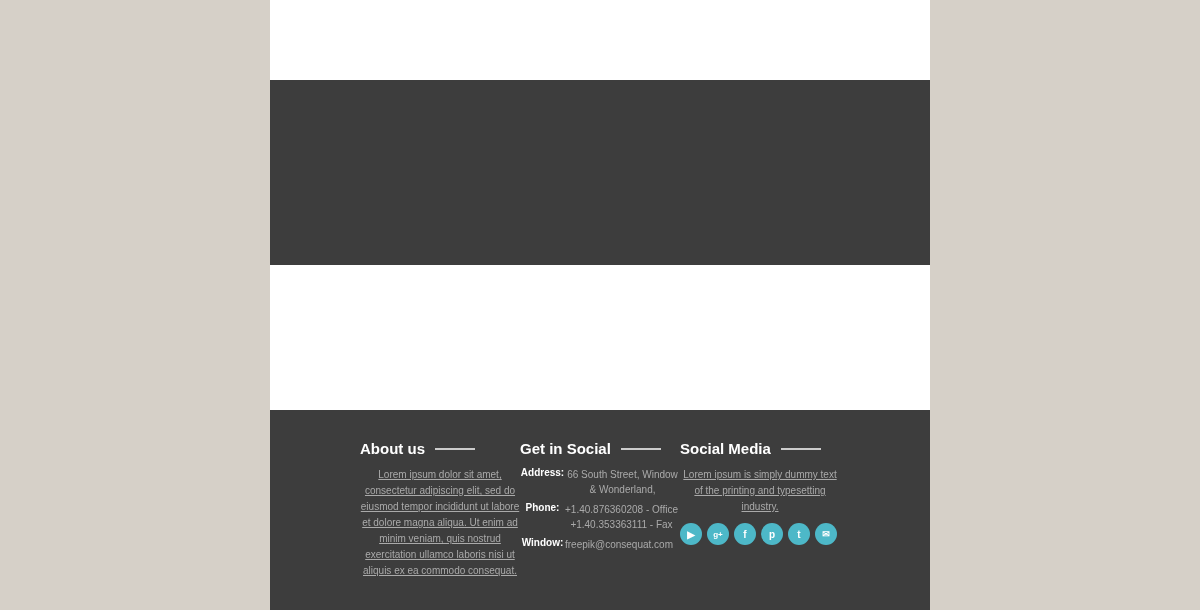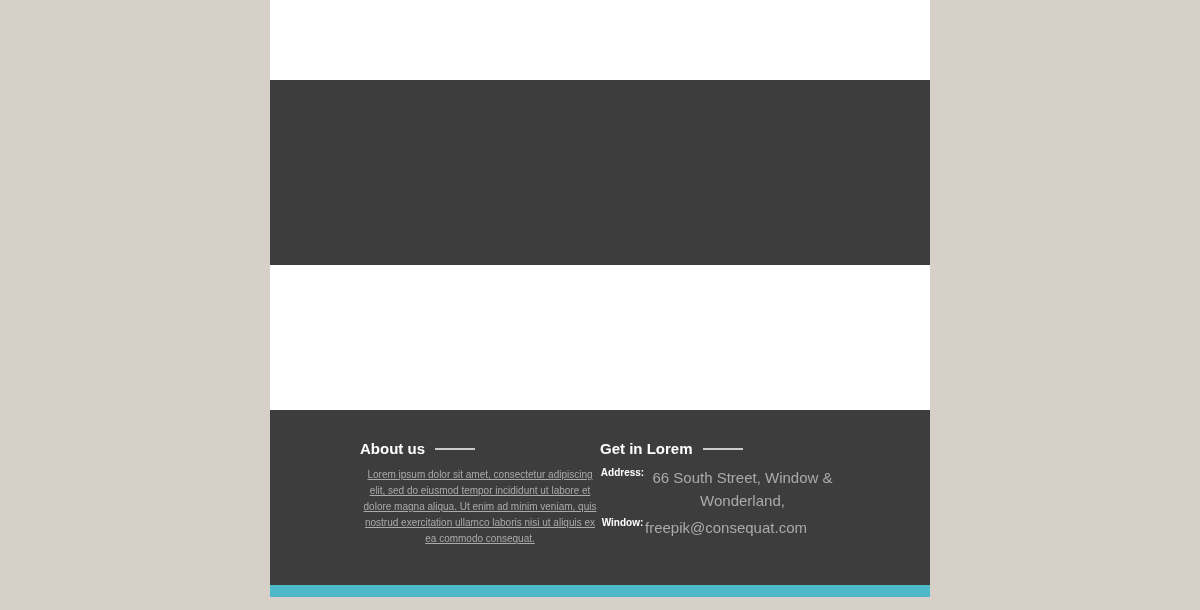--- a/index.html
+++ b/index.html
@@ -71,21 +71,21 @@
       margin-bottom: 5px;
       align-items: flex-start;
     }
     .contact-label {
       font-size: 10px;
       color: #ffffff;
       font-weight: bold;
       min-width: 45px;
     }
     .contact-value {
-      font-size: 15px;
+      font-size: 10px;
       color: #aaaaaa;
       line-height: 1.5;
     }
     .social-icons {
       display: flex;
       flex-direction: row;
       gap: 5px;
       margin-top: 8px;
     }
     .social-icon {
@@ -118,27 +118,43 @@
   <div class="section-white-2"></div>
 
   <div class="footer-dark">
 
     <div class="footer-col">
       <div class="footer-col-title">About us</div>
       <p>Lorem ipsum dolor sit amet, consectetur adipiscing elit, sed do eiusmod tempor incididunt ut labore et dolore magna aliqua. Ut enim ad minim veniam, quis nostrud exercitation ullamco laboris nisi ut aliquis ex ea commodo consequat.</p>
     </div>
 
     <div class="footer-col">
-      <div class="footer-col-title">Get in Lorem</div>
+      <div class="footer-col-title">Get in Social</div>
       <div class="contact-row">
         <span class="contact-label">Address:</span>
         <span class="contact-value">66 South Street, Window &amp; Wonderland,</span>
+      </div>
+      <div class="contact-row">
+        <span class="contact-label">Phone:</span>
+        <span class="contact-value">+1.40.876360208 - Office<br>+1.40.353363111 - Fax</span>
       </div>
       <div class="contact-row">
         <span class="contact-label">Window:</span>
         <span class="contact-value">freepik@consequat.com</span>
       </div>
     </div>
 
+    <div class="footer-col">
+      <div class="footer-col-title">Social Media</div>
+      <p>Lorem ipsum is simply dummy text of the printing and typesetting industry.</p>
+      <div class="social-icons">
+        <div class="social-icon">▶</div>
+        <div class="social-icon" style="font-size:8px;">g+</div>
+        <div class="social-icon">f</div>
+        <div class="social-icon">p</div>
+        <div class="social-icon">t</div>
+        <div class="social-icon" style="font-size:9px;">✉</div>
+      </div>
+    </div>
   </div>
 
   <div class="footer-bottom-bar"></div>
 </div>
 
 </body></html>

